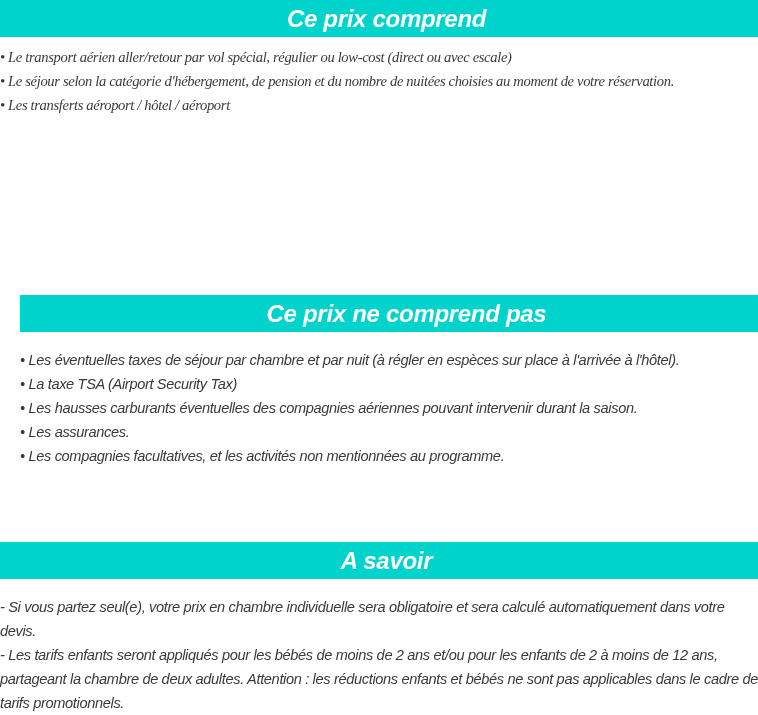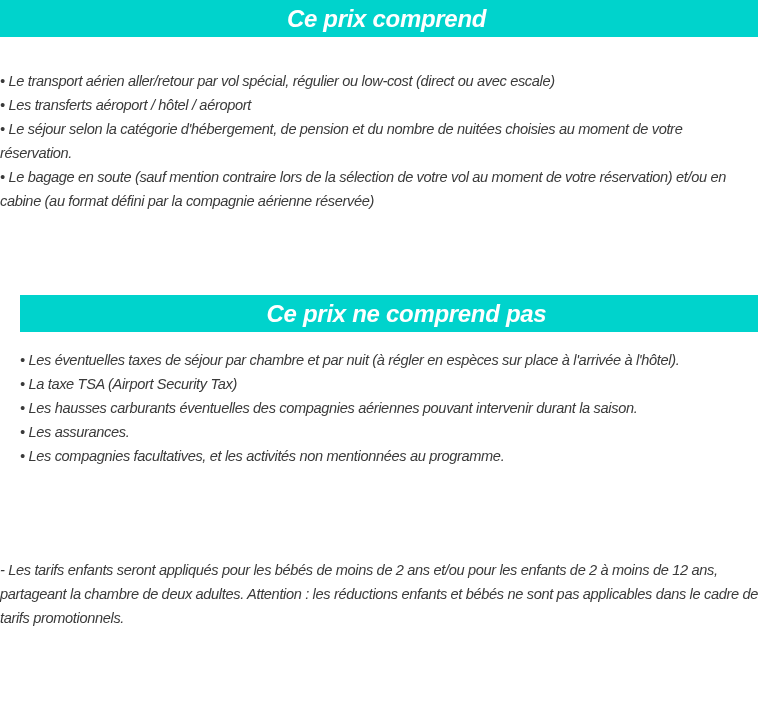--- a/index.html
+++ b/index.html
@@ -26,36 +26,37 @@
     line-height: 24px;
     letter-spacing: -0.35px;
   }
   .line { display: block; margin: 0; padding: 0; white-space: normal; }
 </style>
 </head>
 <body>
 
 <div class="section" style="top:0px;">
   <div class="section-header">Ce prix comprend</div>
-  <div class="section-body" style="padding-top:32px;">
+  <div class="section-body" style="padding-top:8px;font-family:Liberation Serif, serif;">
     <span class="line">• Le transport aérien aller/retour par vol spécial, régulier ou low-cost (direct ou avec escale)</span>
+    <span class="line">• Le séjour selon la catégorie d'hébergement, de pension et du nombre de nuitées choisies au moment de votre réservation.</span>
     <span class="line">• Les transferts aéroport / hôtel / aéroport</span>
-    <span class="line">• Le séjour selon la catégorie d'hébergement, de pension et du nombre de nuitées choisies au moment de votre réservation.</span>
-    <span class="line">• Le bagage en soute (sauf mention contraire lors de la sélection de votre vol au moment de votre réservation) et/ou en cabine (au format défini par la compagnie aérienne réservée)</span>
   </div>
 </div>
 
 <div class="section" style="top:295px;margin-left:20px;">
   <div class="section-header">Ce prix ne comprend pas</div>
   <div class="section-body" style="">
     <span class="line">• Les éventuelles taxes de séjour par chambre et par nuit (à régler en espèces sur place à l'arrivée à l'hôtel).</span>
     <span class="line">• La taxe TSA (Airport Security Tax)</span>
     <span class="line">• Les hausses carburants éventuelles des compagnies aériennes pouvant intervenir durant la saison.</span>
     <span class="line">• Les assurances.</span>
     <span class="line">• Les compagnies facultatives, et les activités non mentionnées au programme.</span>
   </div>
 </div>
 
 <div class="section" style="top:542px;">
+  <div class="section-header">A savoir</div>
   <div class="section-body" style="padding-top:16px;">
+    <span class="line">- Si vous partez seul(e), votre prix en chambre individuelle sera obligatoire et sera calculé automatiquement dans votre devis.</span>
     <span class="line">- Les tarifs enfants seront appliqués pour les bébés de moins de 2 ans et/ou pour les enfants de 2 à moins de 12 ans, partageant la chambre de deux adultes. Attention : les réductions enfants et bébés ne sont pas applicables dans le cadre de tarifs promotionnels.</span>
   </div>
 </div>
 
 </body></html>

